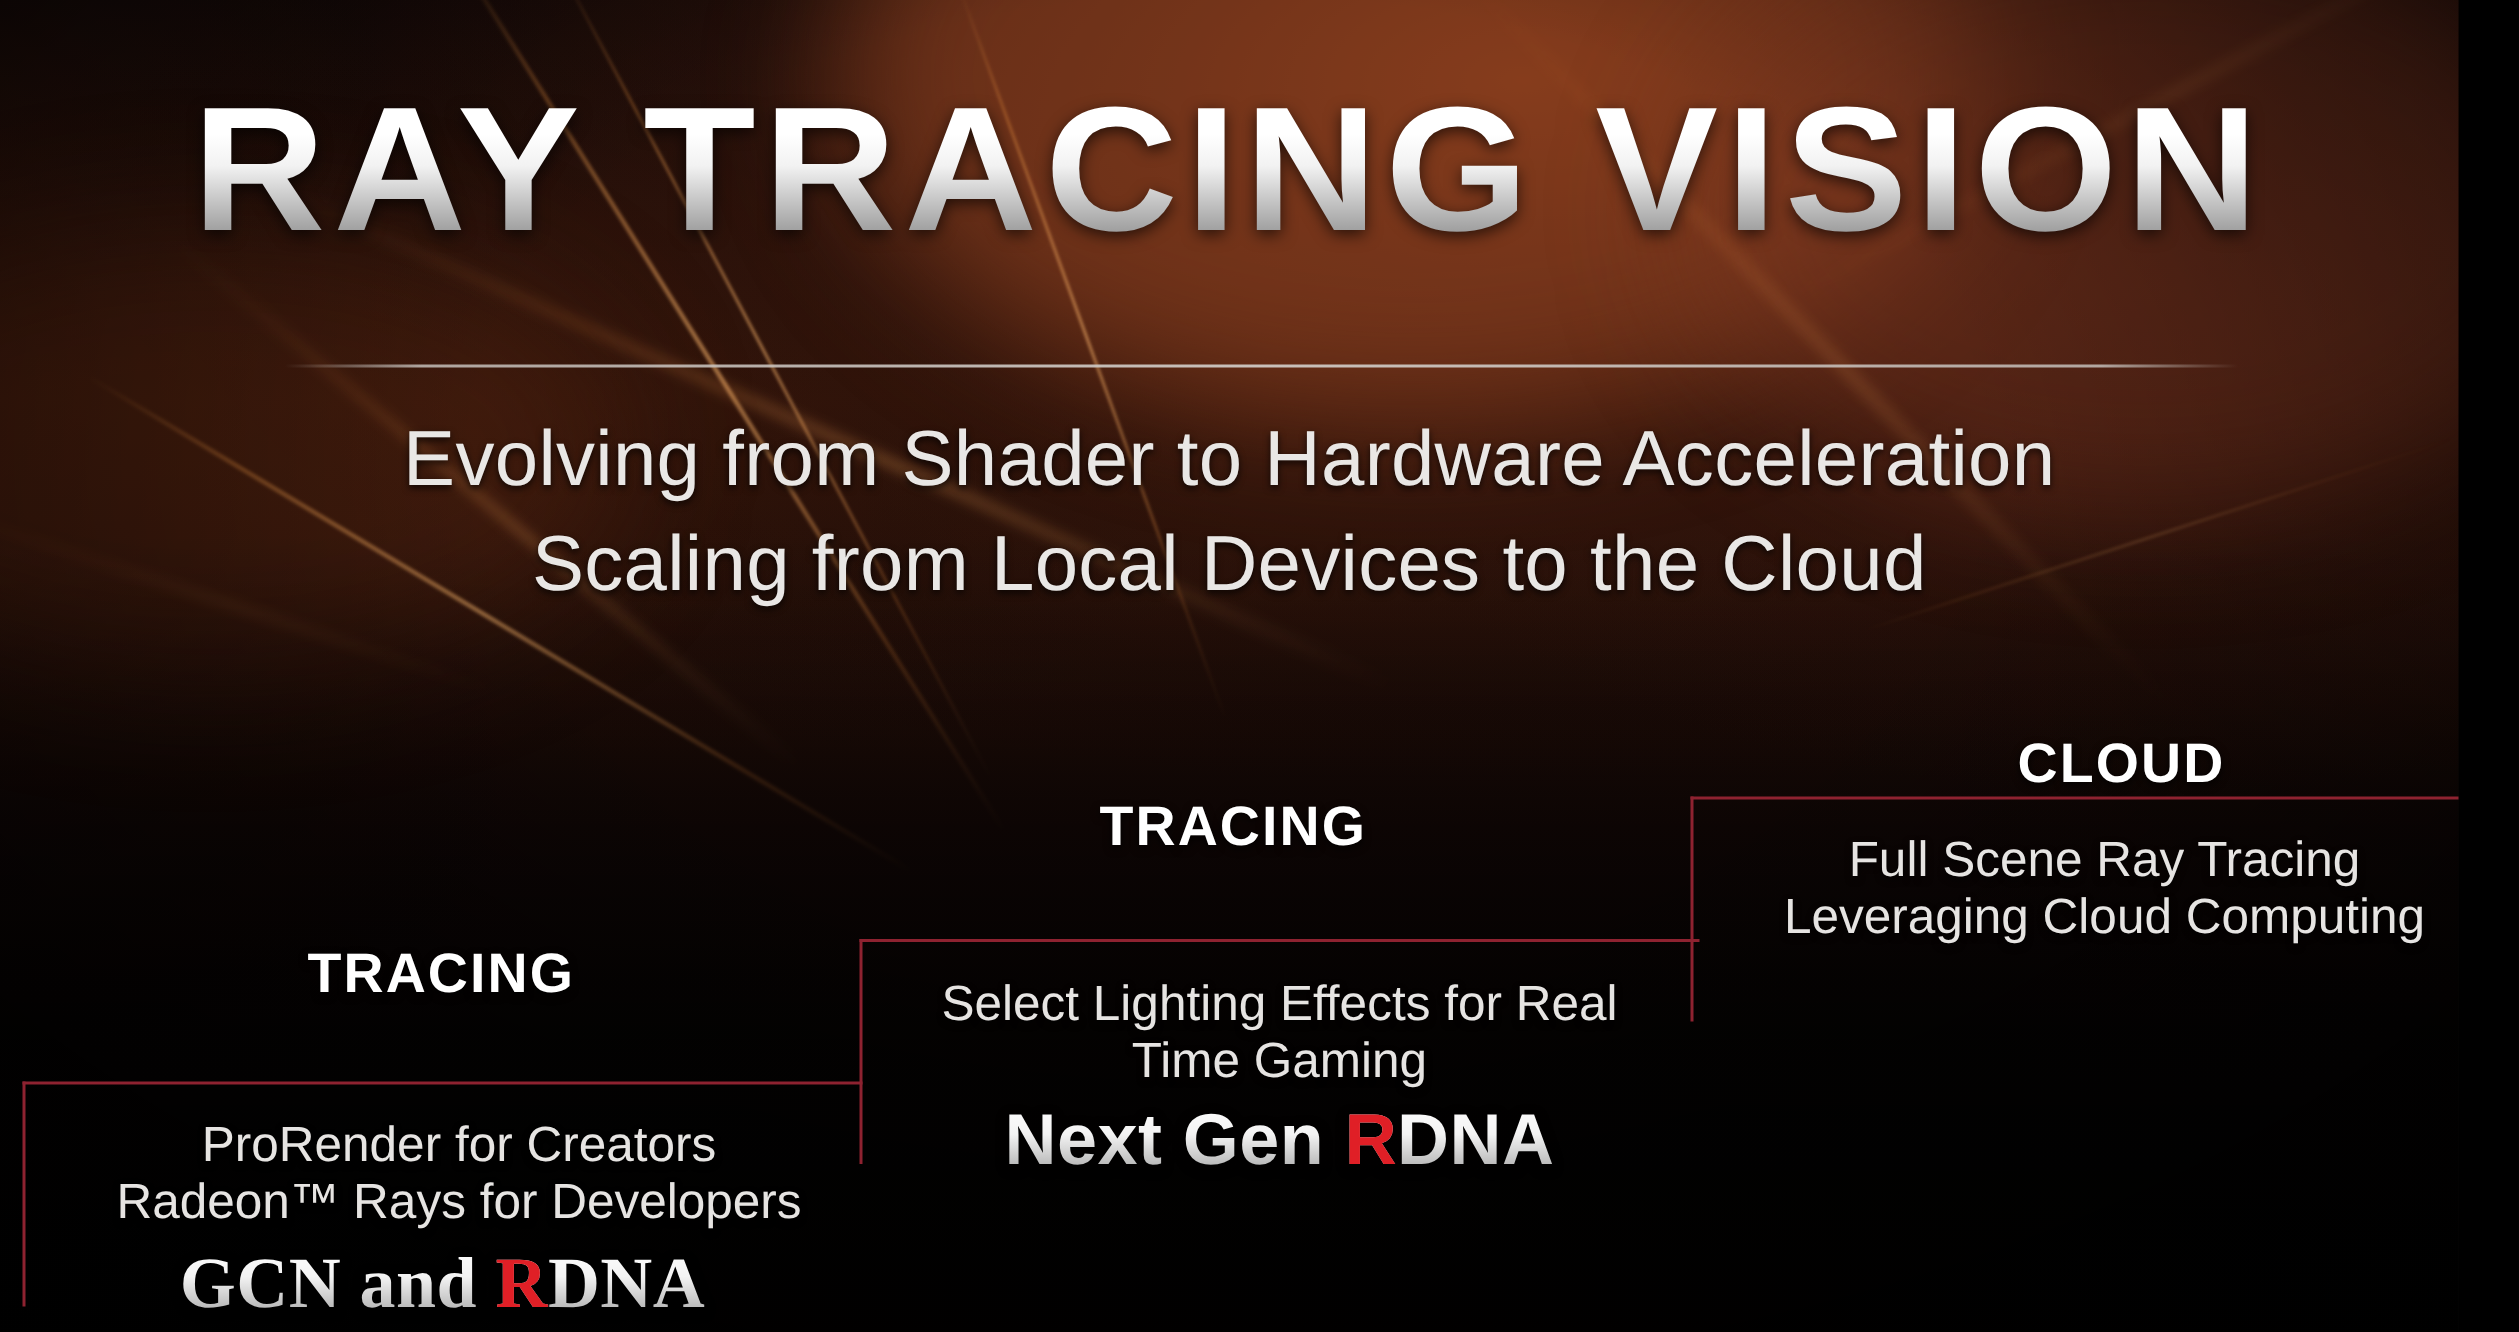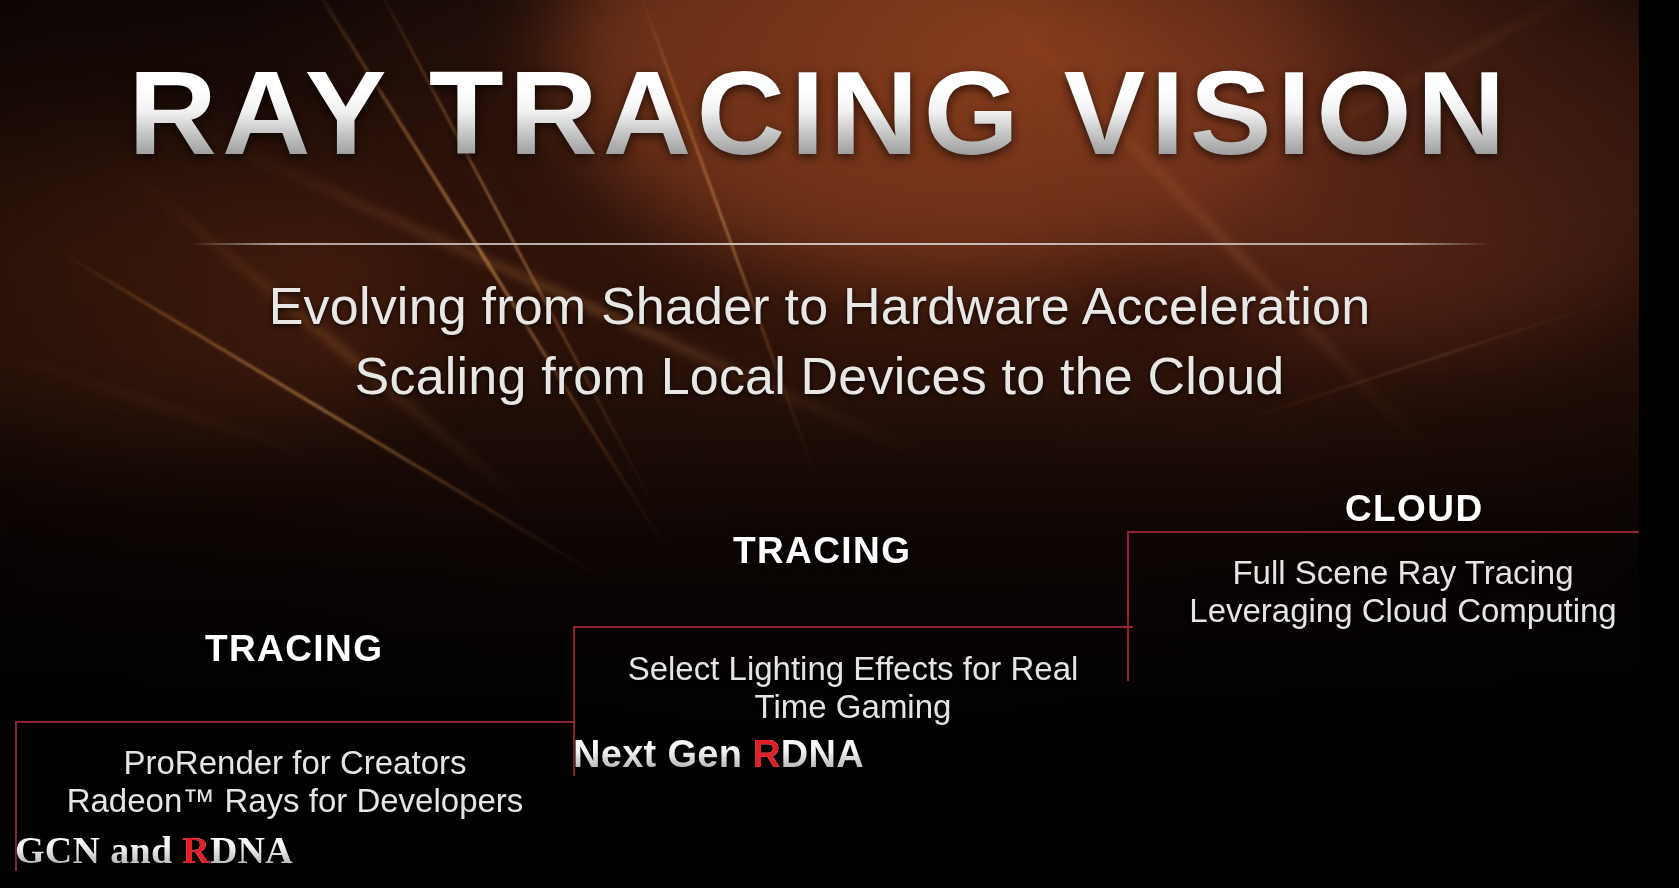--- a/index.html
+++ b/index.html
@@ -153,22 +153,23 @@
     line-height: 1.16;
     color: #e6e4e2;
     text-align: center;
     white-space: pre-line;
     text-shadow: 0 2px 5px rgba(0,0,0,0.8);
   }
   .panel-product {
     position: absolute;
     font-family: "Liberation Sans Narrow", "Liberation Sans", sans-serif;
     font-weight: bold;
-    font-size: 38px;
+    font-size: 48px;
     letter-spacing: 0.3px;
+    text-align: center;
     white-space: nowrap;
     background: linear-gradient(180deg, #ffffff 0%, #f3f3f3 42%, #bdbdbd 78%, #e4e4e4 100%);
     -webkit-background-clip: text;
     background-clip: text;
     color: transparent;
     -webkit-text-fill-color: transparent;
     filter: drop-shadow(0 2px 4px rgba(0,0,0,0.8));
   }
   .panel-product .accent {
     background: none;
@@ -214,21 +215,21 @@
   <div class="divider"></div>
 
   <div class="subtitle">
     <div>Evolving from Shader to Hardware Acceleration</div>
     <div>Scaling from Local Devices to the Cloud</div>
   </div>
 
   <div class="panel-heading" style="left:205px; top:628px;">TRACING</div>
   <div class="brk-h" style="left:15px; top:721px; width:560px;"></div>
   <div class="brk-v" style="left:15px; top:721px; height:150px;"></div>
-  <div class="panel-body" style="left:15px; top:744px; width:560px;">ProRender for Creators
+  <div class="panel-body" style="left:15px; top:744px; width:560px;padding-left:11px;">ProRender for Creators
 Radeon™ Rays for Developers</div>
   <div class="panel-product" style="left:15px; top:828px; width:560px;font-family:Liberation Serif, serif;">
     <span>GCN and </span><span class="accent">R</span><span>DNA</span>
   </div>
 
   <div class="panel-heading" style="left:733px; top:530px;">TRACING</div>
   <div class="brk-h" style="left:573px; top:626px; width:560px;"></div>
   <div class="brk-v" style="left:573px; top:626px; height:150px;"></div>
   <div class="panel-body" style="left:573px; top:650px; width:560px;">Select Lighting Effects for Real
 Time Gaming</div>

